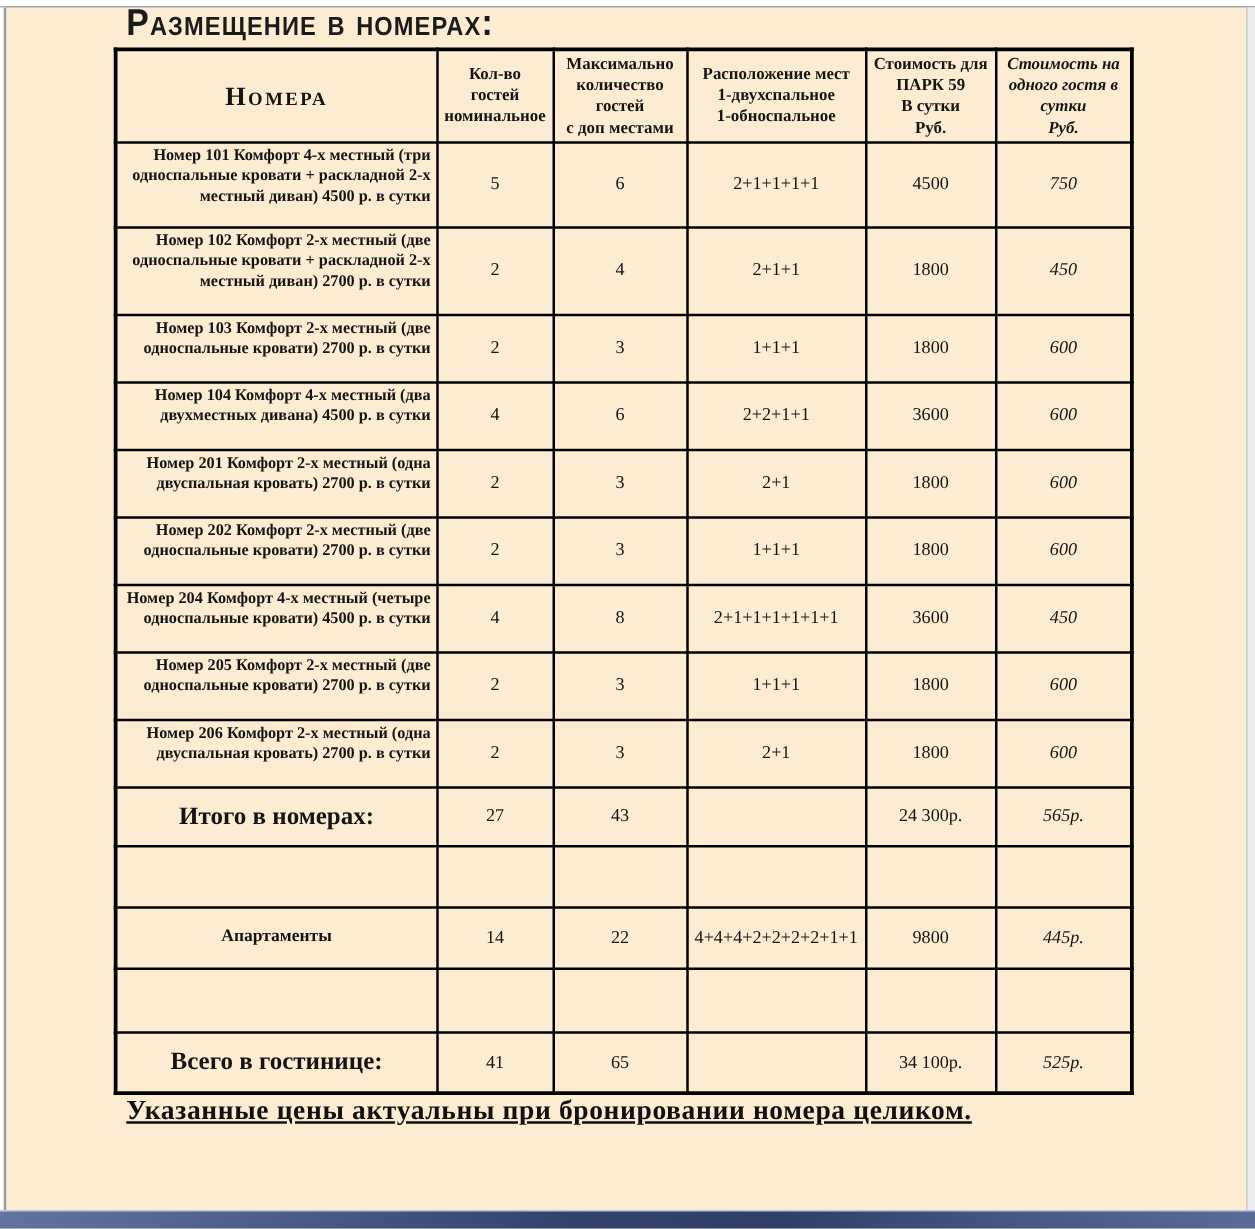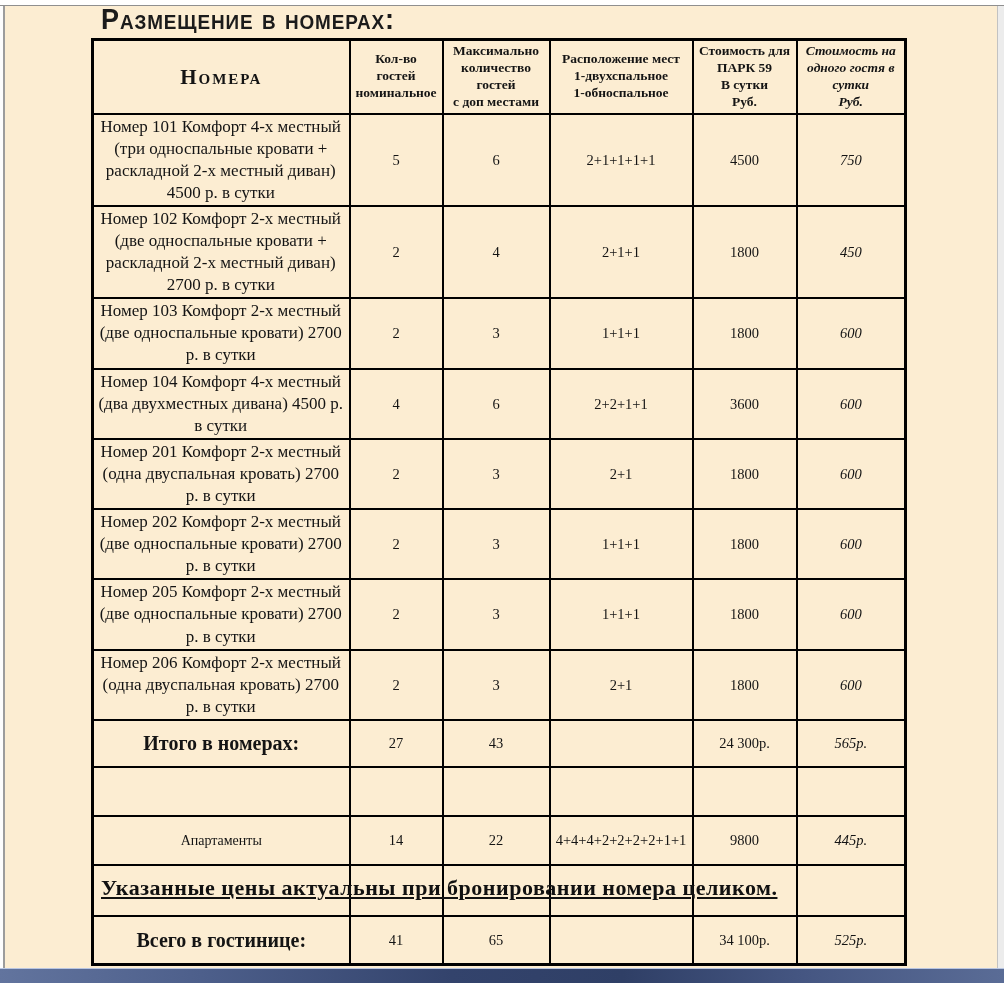--- a/index.html
+++ b/index.html
@@ -33,23 +33,23 @@
     font-family:"Liberation Serif", serif;font-size:13.5px;font-weight:bold;
     text-align:center;vertical-align:middle;line-height:1.25;padding:2px 1px;
   }
   .preline{white-space:pre-line;}
   th.fancy{
     font-family:Liberation Serif, serif;font-variant:small-caps;
     font-size:21px;letter-spacing:2px;font-weight:bold;
   }
   .it{font-style:italic;}
   .rooms td{font-size:14.5px;text-align:center;vertical-align:middle;padding:1px 2px;line-height:1.25;}
-  td.name{text-align:center;vertical-align:top;line-height:1.3;padding:1px 4px 1px 3px;font-size:17px;}
+  td.name{text-align:right;vertical-align:top;line-height:1.3;padding:1px 4px 1px 3px;font-size:13px;font-weight:bold;}
   td.sum-big{font-size:20px;font-weight:bold;}
-  td.sum-mid{font-size:14px;}
+  td.sum-mid{font-size:14px;font-weight:bold;}
   tr.h69{height:69px}tr.h68{height:68px}tr.h70{height:70px}tr.h54{height:54px}
   tr.h47{height:47px}tr.h49{height:49px}tr.h51{height:51px}
   .footer-note{
     position:absolute;left:101px;top:875px;margin:0;white-space:nowrap;
     font-family:"Liberation Serif", serif;font-weight:bold;font-size:22px;
     letter-spacing:0.5px;text-decoration:underline;color:#111;
   }
 </style>
 </head>
 <body>
@@ -137,20 +137,28 @@
     </tr>
     <tr class="h54">
       <td class="name">Номер 202 Комфорт 2-х местный (две односпальные кровати) 2700 р. в сутки</td>
       <td>2</td>
       <td>3</td>
       <td>1+1+1</td>
       <td>1800</td>
       <td class="it">600</td>
     </tr>
     <tr class="h54">
+      <td class="name">Номер 204 Комфорт 4-х местный (четыре односпальные кровати) 4500 р. в сутки</td>
+      <td>4</td>
+      <td>8</td>
+      <td>2+1+1+1+1+1+1</td>
+      <td>3600</td>
+      <td class="it">450</td>
+    </tr>
+    <tr class="h54">
       <td class="name">Номер 205 Комфорт 2-х местный (две односпальные кровати) 2700 р. в сутки</td>
       <td>2</td>
       <td>3</td>
       <td>1+1+1</td>
       <td>1800</td>
       <td class="it">600</td>
     </tr>
     <tr class="h54">
       <td class="name">Номер 206 Комфорт 2-х местный (одна двуспальная кровать) 2700 р. в сутки</td>
       <td>2</td>

